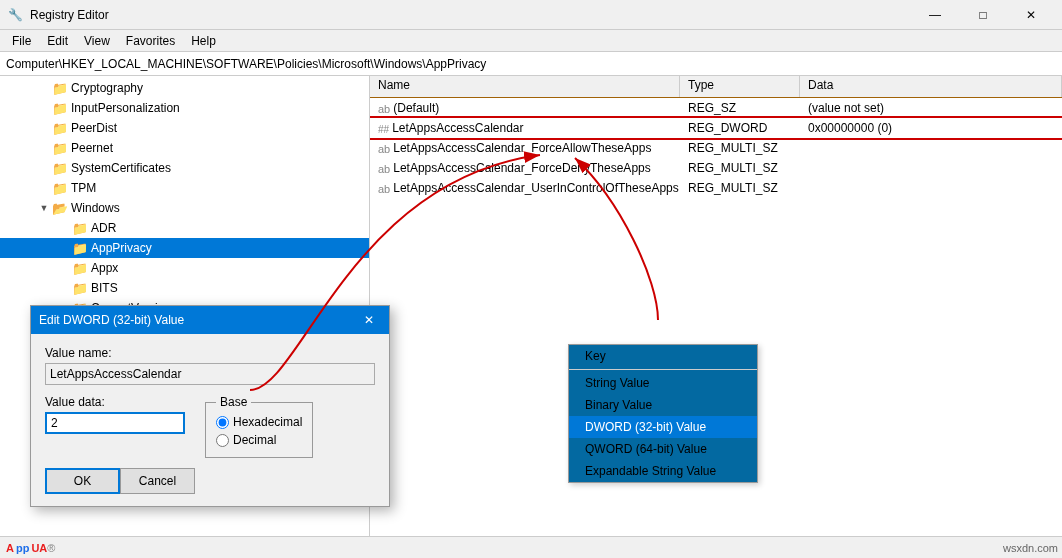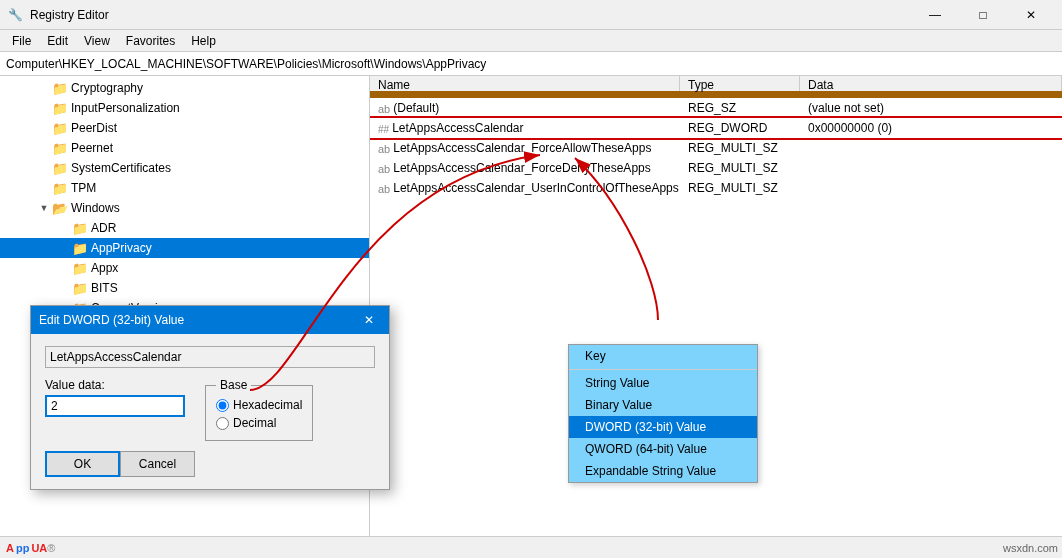--- a/index.html
+++ b/index.html
@@ -132,21 +132,21 @@
 
     
     .right-panel {
       flex: 1;
       background: #fff;
       overflow: hidden;
       position: relative;
     }
     .right-header {
       display: flex;
-      border-bottom: 7px solid #a16207;
+      border-bottom: 1px solid #a16207;
       background: #f0f0f0;
       height: 22px;
     }
     .right-header-col {
       padding: 2px 8px;
       font-size: 12px;
       font-weight: normal;
       border-right: 1px solid #ccc;
     }
     .right-header-col.name { width: 310px; }
@@ -171,21 +171,21 @@
     .right-cell.data { flex: 1; }
     .reg-icon {
       font-size: 11px;
       color: #888;
       flex-shrink: 0;
     }
 
     
     .context-menu {
       position: absolute;
-      background: #7dd3fc;
+      background: #0369a1;
       border: 1px solid #999;
       box-shadow: 2px 2px 6px rgba(0,0,0,0.2);
       z-index: 100;
       min-width: 180px;
     }
     .context-menu-item {
       padding: 4px 16px;
       cursor: pointer;
       font-size: 12px;
       display: flex;
@@ -543,20 +543,21 @@
 </div>
 
 <div class="dialog-overlay">
   <div class="dialog">
     <div class="dialog-title-bar">
       <span class="dialog-title-bar-title">Edit DWORD (32-bit) Value</span>
       <span class="dialog-close-btn">✕</span>
     </div>
     <div class="dialog-body">
       <div class="dialog-field">
+        <label class="dialog-label">Value name:</label>
         <input class="dialog-input" type="text" readonly="" style="background: rgb(240, 240, 240); color: rgb(0, 0, 0); border: 1px solid rgb(170, 170, 170);" value="LetAppsAccessCalendar">
       </div>
       <div class="dialog-row">
         <div class="dialog-field">
           <label class="dialog-label">Value data:</label>
           <input class="dialog-input value-data" type="text" style="border: 2px solid rgb(0, 120, 215);" value="2">
         </div>
         <fieldset class="base-group">
           <legend>Base</legend>
           <div class="radio-item">

